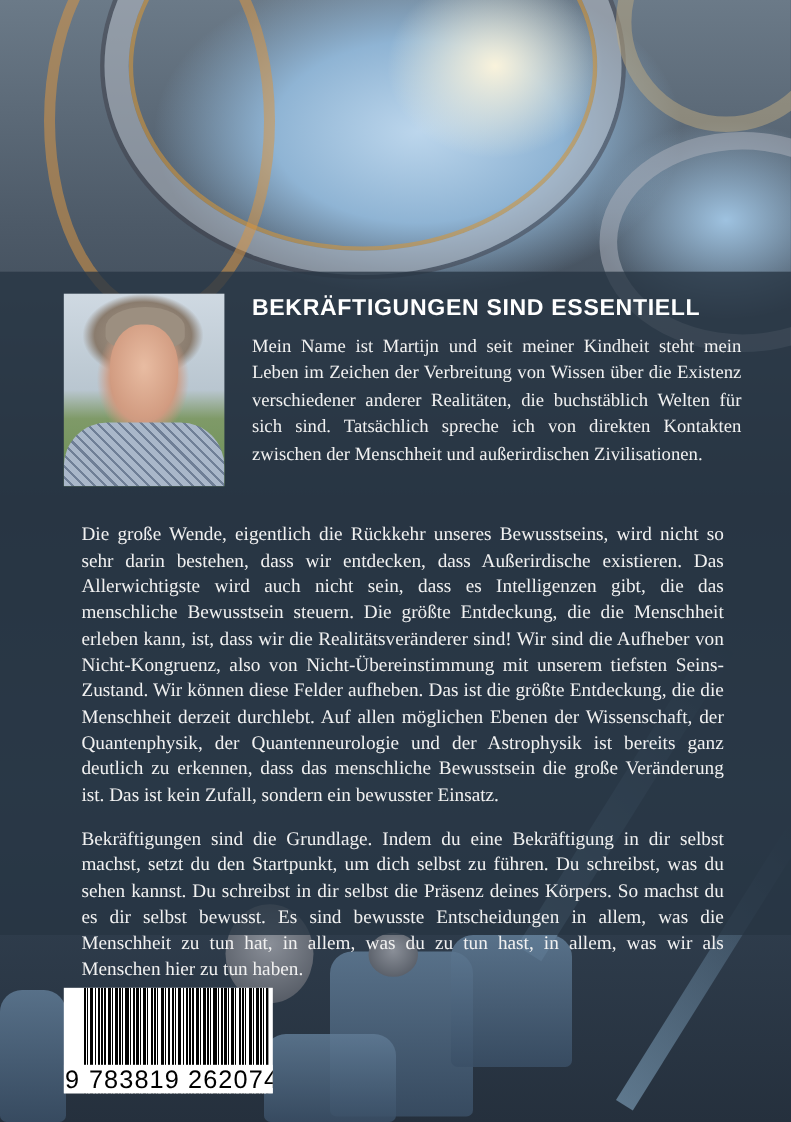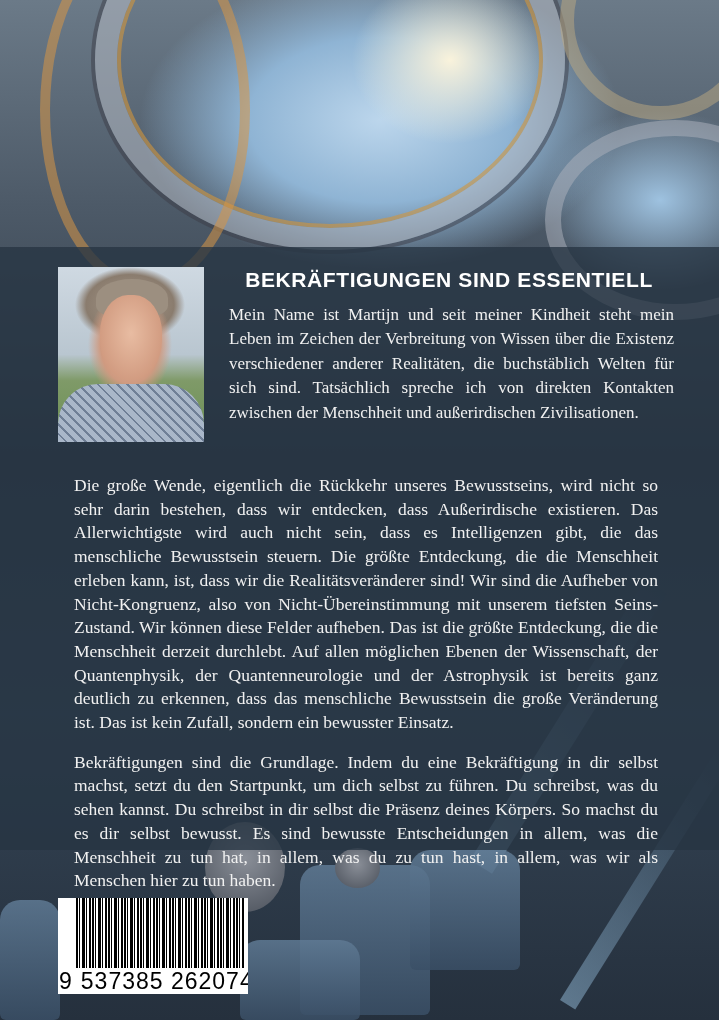--- a/index.html
+++ b/index.html
@@ -47,21 +47,21 @@
     background: radial-gradient(ellipse at 50% 45%, #e8bca2, #c98f74);
   }
   .photo .hair {
     position: absolute; left: 38px; top: 12px; width: 72px; height: 38px;
     border-radius: 50% 50% 30% 30%; background: #9c8f80;
   }
   .title {
     position: absolute; left: 229px; top: 268px; width: 440px;
     font-family: "Liberation Sans", "DejaVu Sans", sans-serif;
     font-weight: 700; font-size: 21px; letter-spacing: 0.6px;
-    color: #ffffff; text-transform: uppercase; white-space: nowrap; text-align: center;
+    color: #ffffff; text-transform: uppercase; white-space: nowrap;
   }
   .intro {
     position: absolute; left: 229px; top: 303px; width: 445px;
     font-size: 17px; line-height: 24.4px; color: #f1f1f1; text-align: justify;
   }
   .body-text {
     position: absolute; left: 58px; top: 458px; width: 616px;
     font-size: 17.5px; line-height: 23.7px; color: #f1f1f1; text-align: justify;
   }
   .body-text p { margin: 16px; }
@@ -121,15 +121,15 @@
 
   <div class="body-text">
     <p>Die große Wende, eigentlich die Rückkehr unseres Bewusstseins, wird nicht so sehr darin bestehen, dass wir entdecken, dass Außerirdische existieren. Das Allerwichtigste wird auch nicht sein, dass es Intelligenzen gibt, die das menschliche Bewusstsein steuern. Die größte Entdeckung, die die Menschheit erleben kann, ist, dass wir die Realitätsveränderer sind! Wir sind die Aufheber von Nicht-Kongruenz, also von Nicht-Übereinstimmung mit unserem tiefsten Seins-Zustand. Wir können diese Felder aufheben. Das ist die größte Entdeckung, die die Menschheit derzeit durchlebt. Auf allen möglichen Ebenen der Wissenschaft, der Quantenphysik, der Quantenneurologie und der Astrophysik ist bereits ganz deutlich zu erkennen, dass das menschliche Bewusstsein die große Veränderung ist. Das ist kein Zufall, sondern ein bewusster Einsatz.</p>
     <p>Bekräftigungen sind die Grundlage. Indem du eine Bekräftigung in dir selbst machst, setzt du den Startpunkt, um dich selbst zu führen. Du schreibst, was du sehen kannst. Du schreibst in dir selbst die Präsenz deines Körpers. So machst du es dir selbst bewusst. Es sind bewusste Entscheidungen in allem, was die Menschheit zu tun hat, in allem, was du zu tun hast, in allem, was wir als Menschen hier zu tun haben.</p>
   </div>
 
   <div class="isbn">ISBN 978-3-8192-6207-4</div>
 
   <div class="barcode">
     <div class="bars"></div>
-    <div class="digits"><span class="first">9</span><span>537385 262074</span></div>
+    <div class="digits"><span class="first">9</span><span>783819 262074</span></div>
   </div>
 </div>
 
 </body></html>

